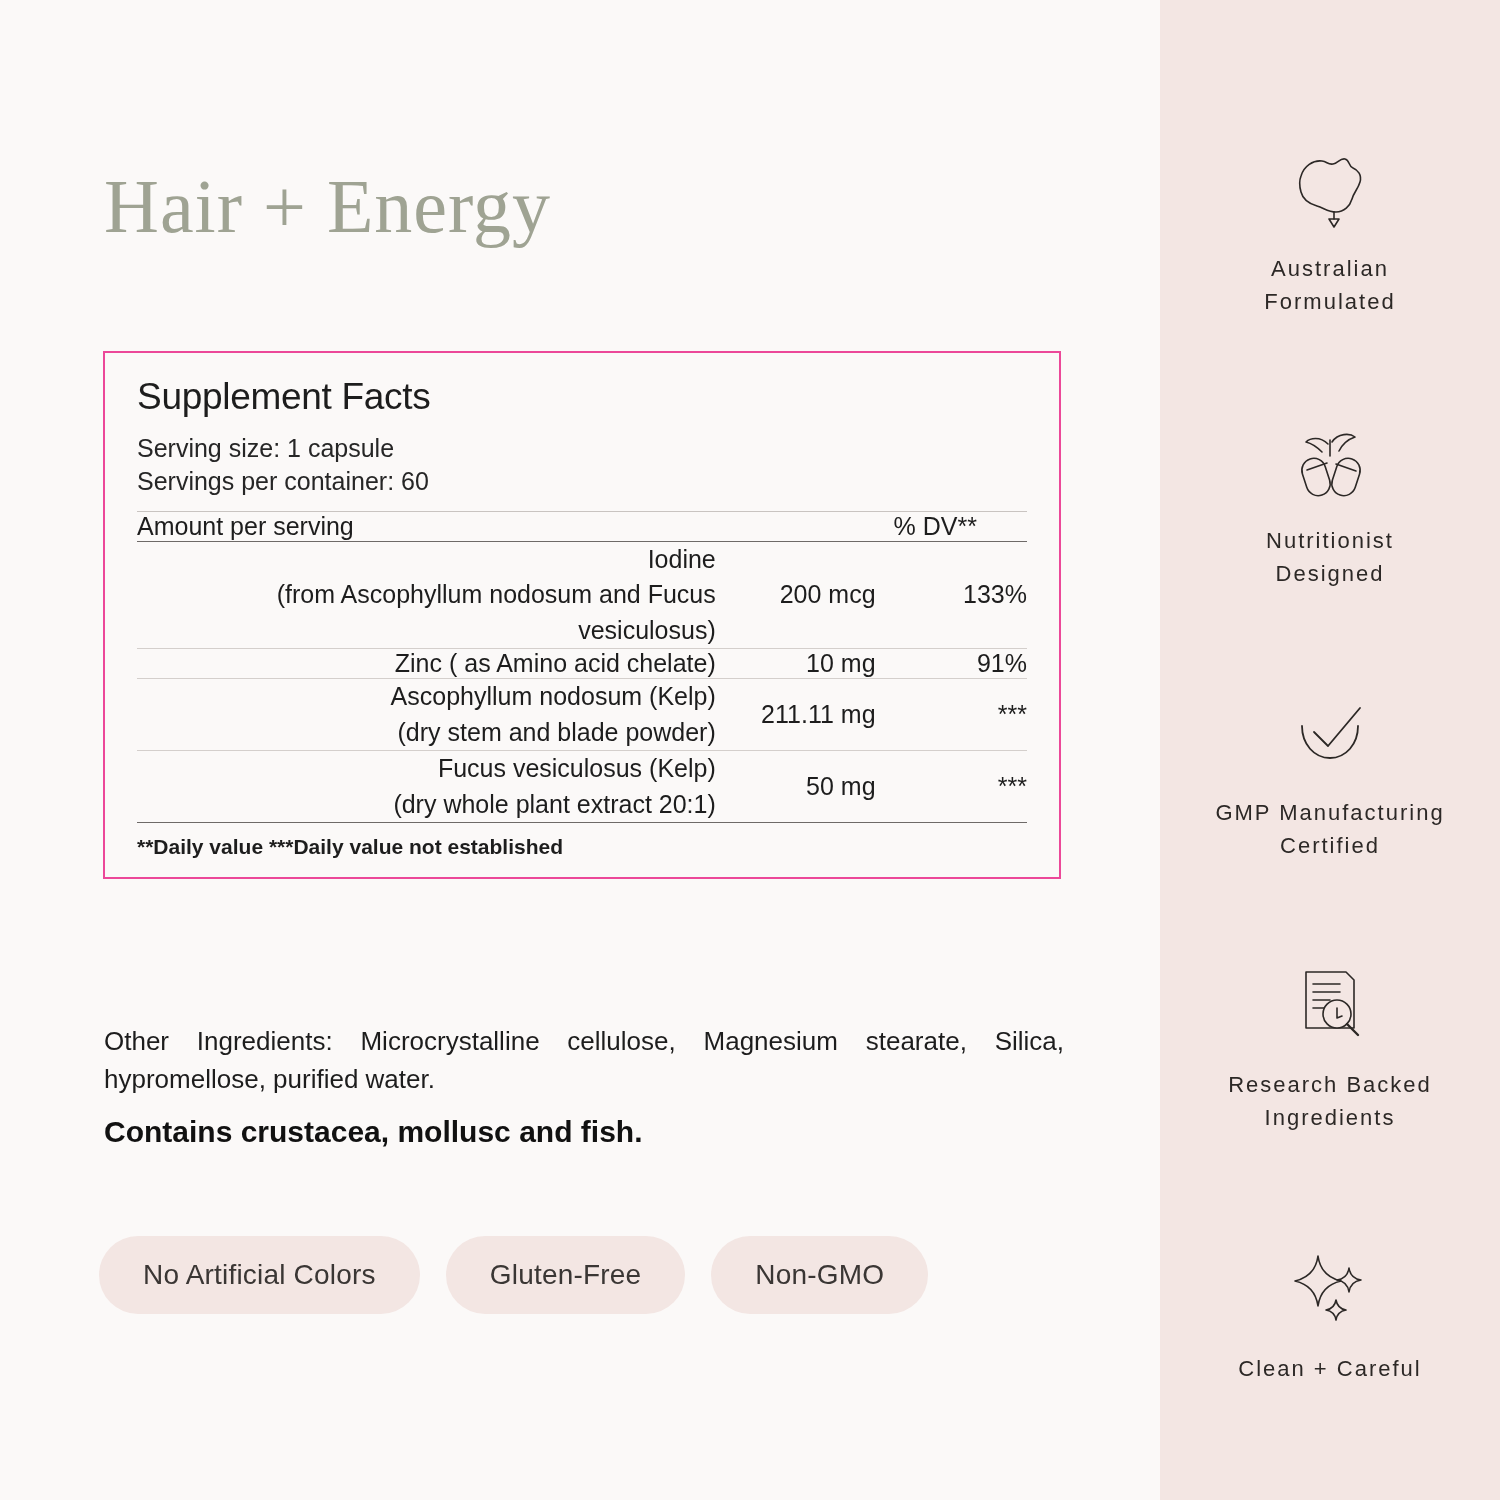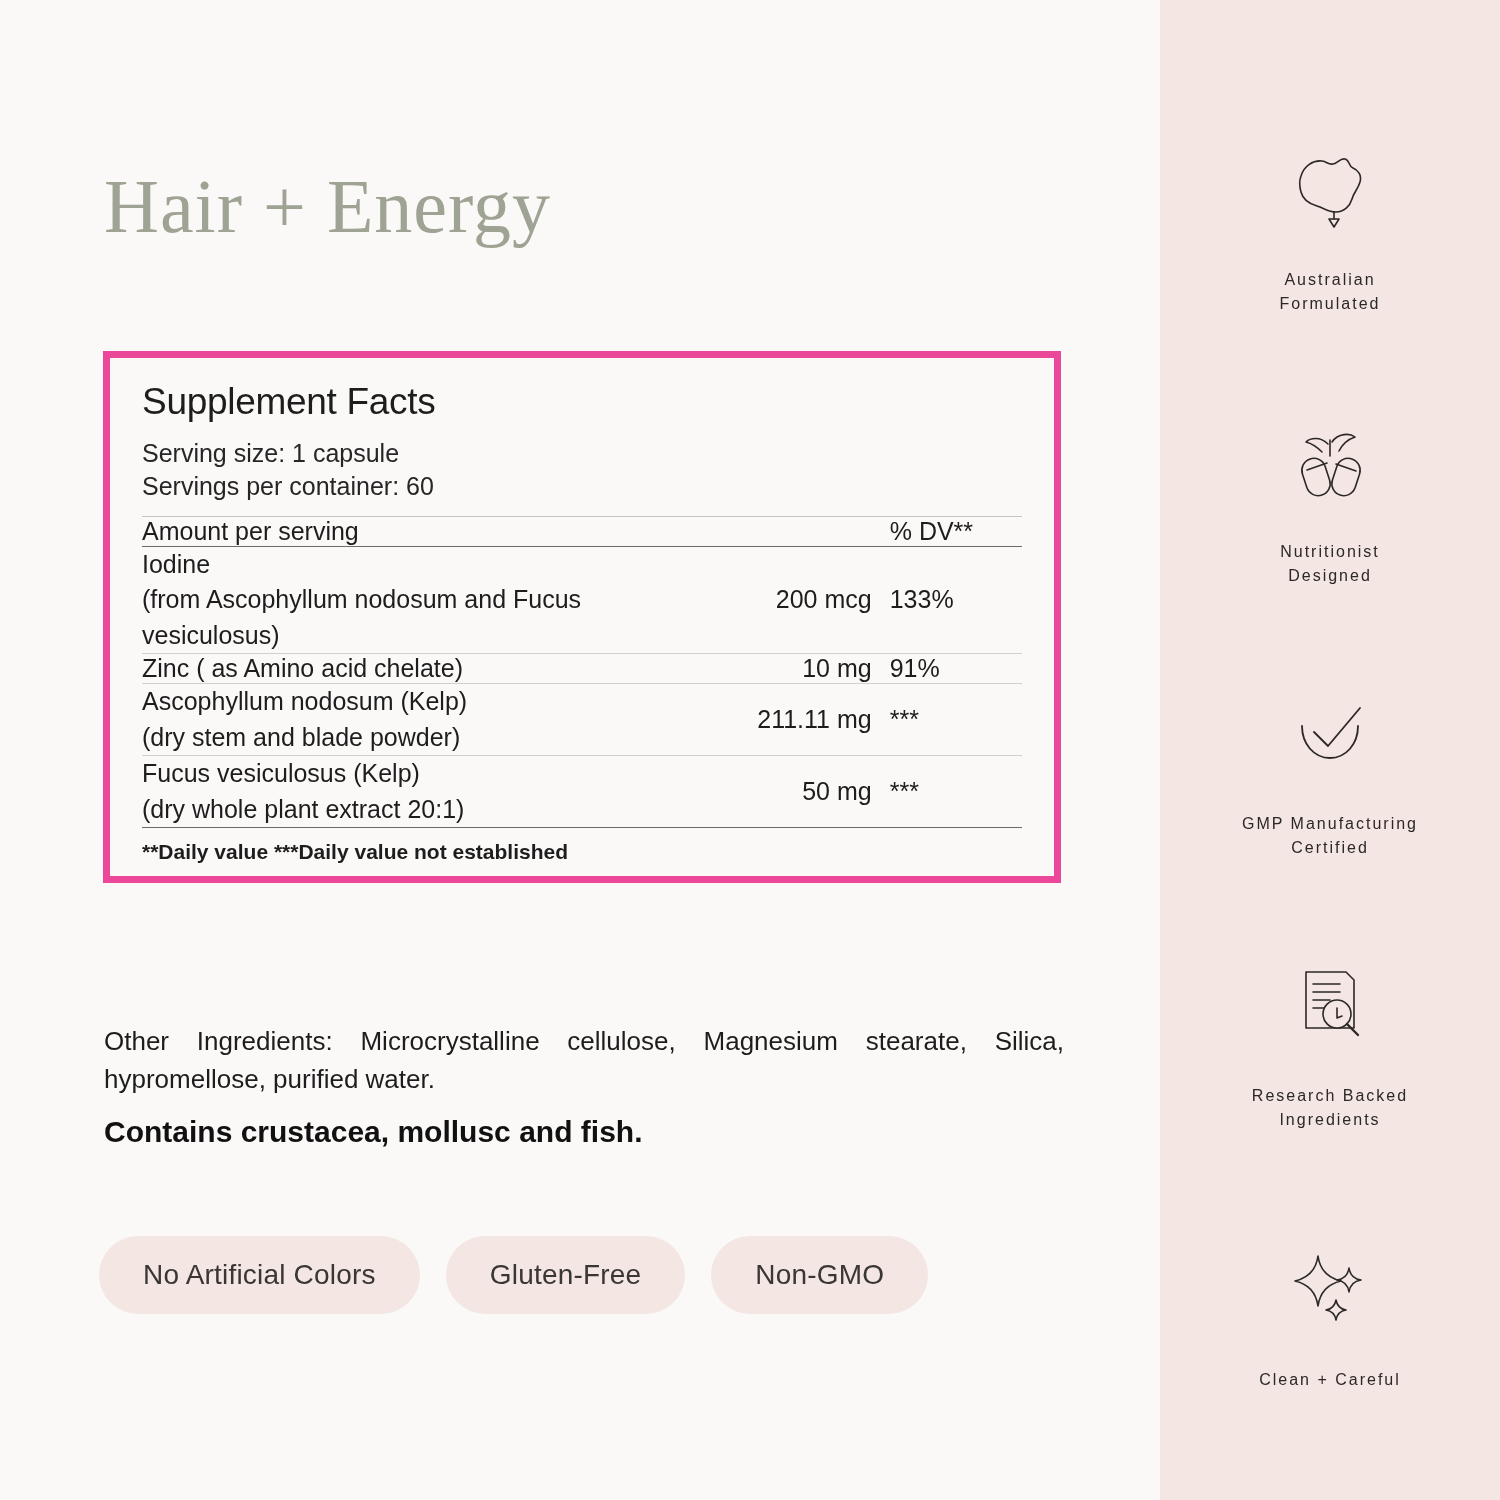--- a/index.html
+++ b/index.html
@@ -37,24 +37,24 @@
     letter-spacing: 1px;
     font-weight: 400;
     line-height: 1;
   }
 
   .facts-box {
     position: absolute;
     left: 103px;
     top: 351px;
     width: 958px;
-    border: 7px solid #ec4899;
+    border: 2px solid #ec4899;
     background: #fbf9f8;
     box-sizing: border-box;
-    padding: 24px 32px 12px 32px;
+    padding: 24px 32px 18px 32px;
   }
   .facts-title {
     font-size: 37px;
     color: #1d1d1d;
     font-weight: 400;
     letter-spacing: -0.3px;
     margin: 0 0 14px 0;
     line-height: 1.1;
   }
   .serving-line {
@@ -83,21 +83,21 @@
   }
   .hdr-row td {
     font-size: 26px;
     color: #1d1d1d;
     padding: 10px 0 10px 0;
   }
   .col-name { width: 620px; }
   .col-amt  { width: 168px; text-align: right; padding-right: 18px !important; }
   .col-dv   { width: 140px; text-align: left; }
   .hdr-dv { text-align: left; padding-left: 0 !important; }
-  .ing-row td { padding: 9px 0 9px 0; }
+  .ing-row td { padding: 9px 0 9px 0; text-align: right; }
   .ing-name-2line { line-height: 1.42; }
   .sep-row td {
     border-bottom: 1px solid #d4cfcc;
     height: 0;
     padding: 0;
   }
   .sep-row-strong td {
     border-bottom: 1.4px solid #6e6a68;
     height: 0;
     padding: 0;
@@ -173,22 +173,22 @@
     text-align: center;
   }
   .badge-icon {
     width: 96px;
     height: 96px;
     display: flex;
     align-items: center;
     justify-content: center;
   }
   .badge-label {
-    margin-top: 32px;
-    font-size: 16px;
+    margin-top: 16px;
+    font-size: 22px;
     color: #2c2826;
     letter-spacing: 2px;
     line-height: 1.5;
     font-weight: 400;
     white-space: pre-line;
   }
 </style>
 </head>
 <body>
 

